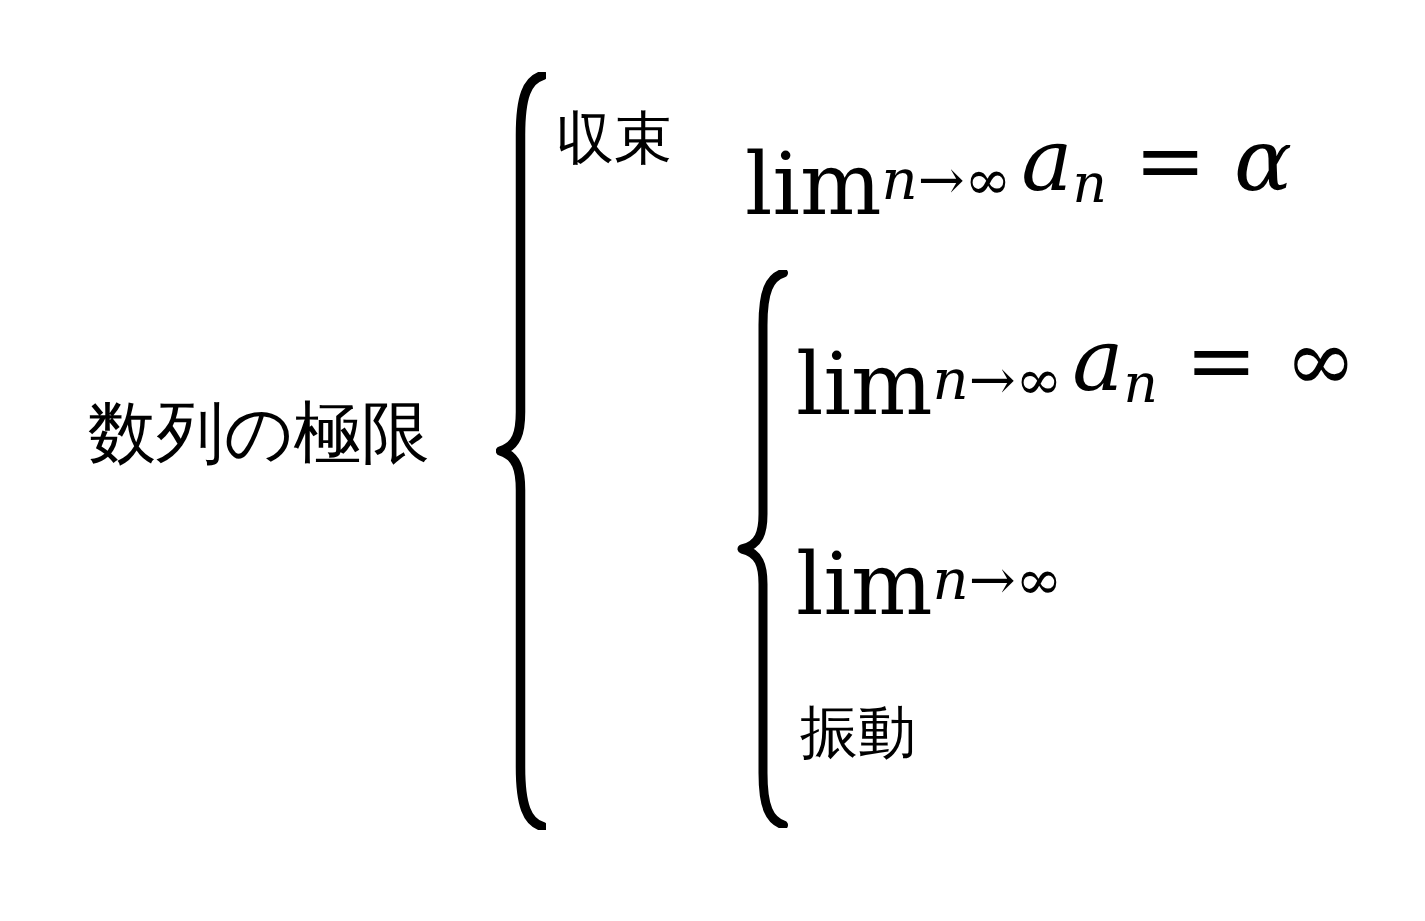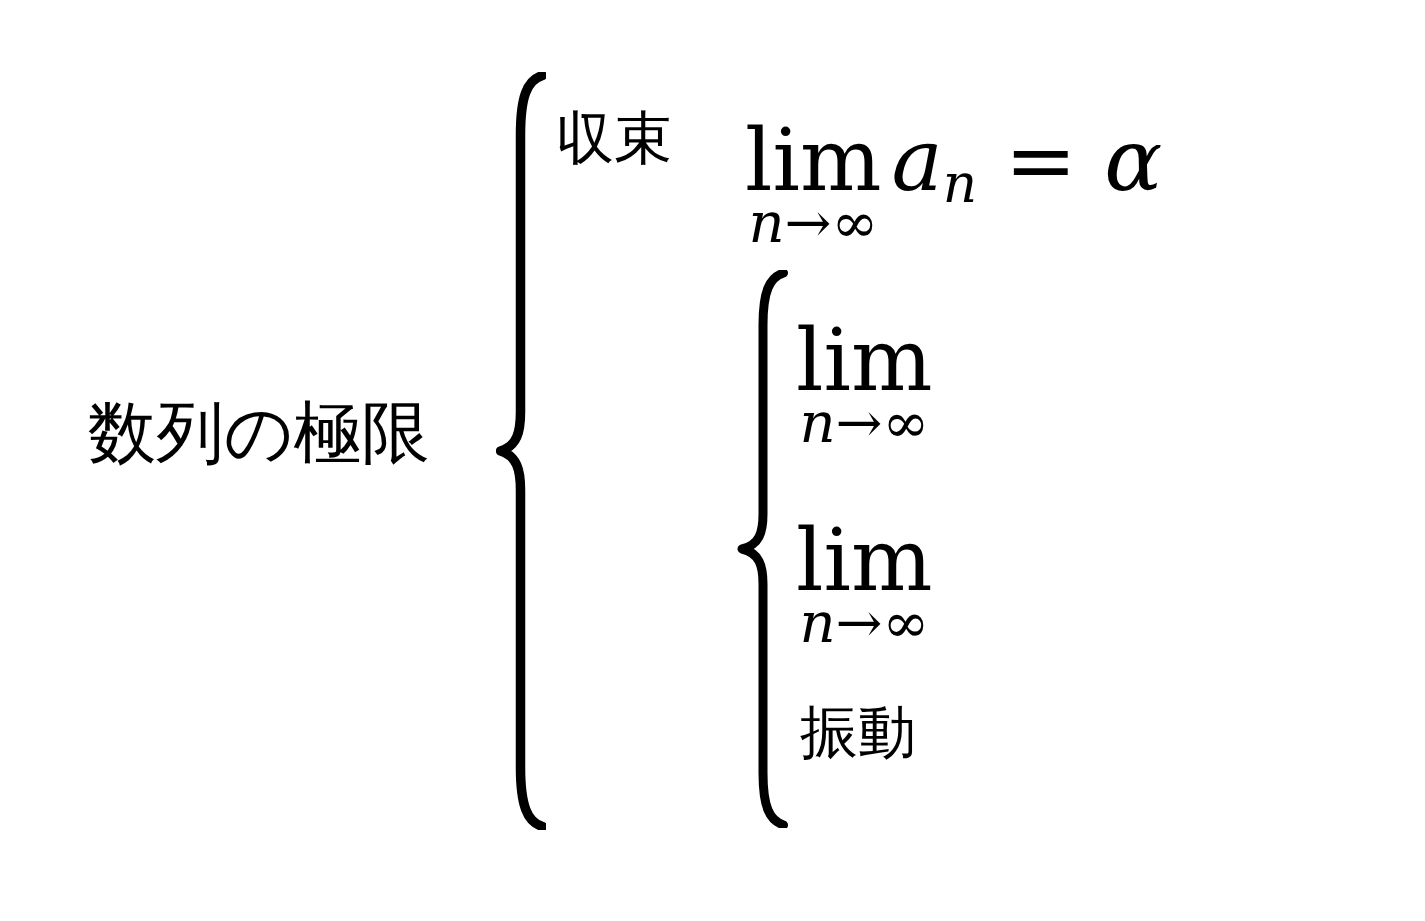--- a/index.html
+++ b/index.html
@@ -31,22 +31,23 @@
   .formula {
     display: flex;
     align-items: flex-start;
     font-family: "DejaVu Serif", "Liberation Serif", serif;
     font-size: 86px;
     line-height: 1;
     white-space: nowrap;
   }
   .limblock {
     display: inline-flex;
-    flex-direction: column;
+    flex-direction: row;
     align-items: center;
+    margin-top: 24px;
   }
   .limword { line-height: 1; }
   .limsub {
     font-size: 56px;
     line-height: 1;
     margin-top: -8px;
     white-space: nowrap;
   }
   .ivar { font-style: italic; }
   .term { margin-left: 10px; text-align: center; }
@@ -93,20 +94,21 @@
 
   <svg class="abs brace-svg" style="left: 736px; top: 270px;" width="52" height="558" viewBox="0 0 52 558">
     <path class="brace-path" stroke-width="9" d="M47.5 3 C33.5 7.5 27 21 27 55 L27 244 C27 262 23.5 275 6 279 C23.5 283 27 296 27 314 L27 503 C27 537 33.5 550.5 47.5 555"></path>
   </svg>
 
   <div class="abs formula" style="left: 796px; top: 317px;">
     <span class="limblock">
       <span class="limword">lim</span>
       <span class="limsub"><span class="ivar">n</span><span>→</span><span>∞</span></span>
     </span>
+    <span class="term"><span class="ivar">a</span><span class="ssub">n</span><span class="eq">=</span><span class="value">∞</span></span>
   </div>
 
   <div class="abs formula" style="left: 796px; top: 517px;">
     <span class="limblock">
       <span class="limword">lim</span>
       <span class="limsub"><span class="ivar">n</span><span>→</span><span>∞</span></span>
     </span>
   </div>
 
   <div class="abs jp-serif" style="left: 800px; top: 704px; font-family: Liberation Serif, serif;">振動</div>

